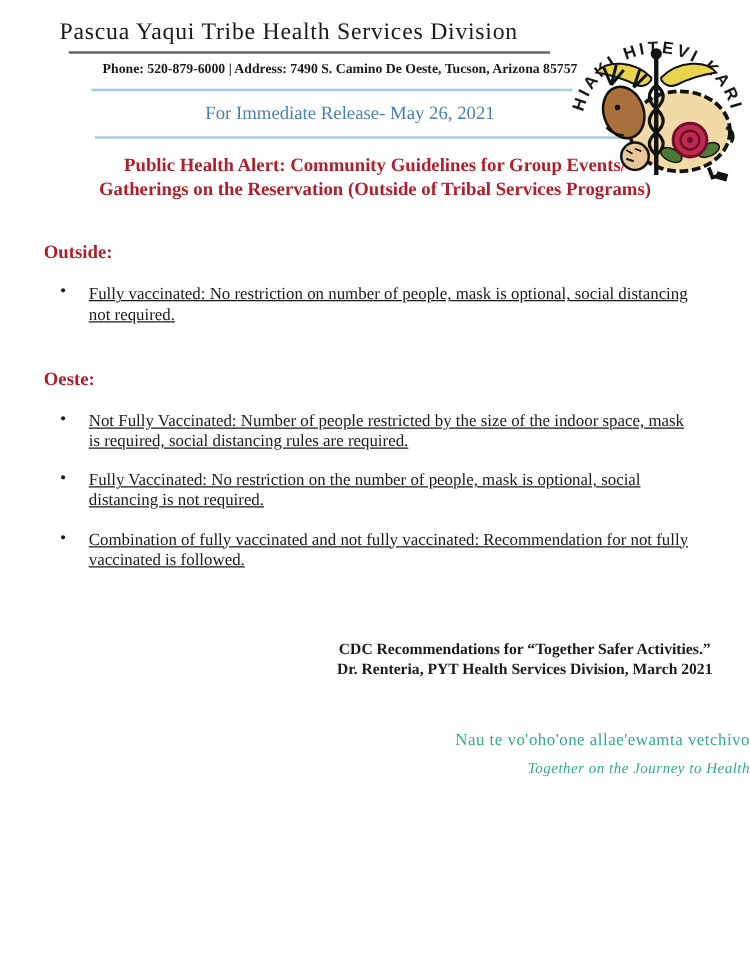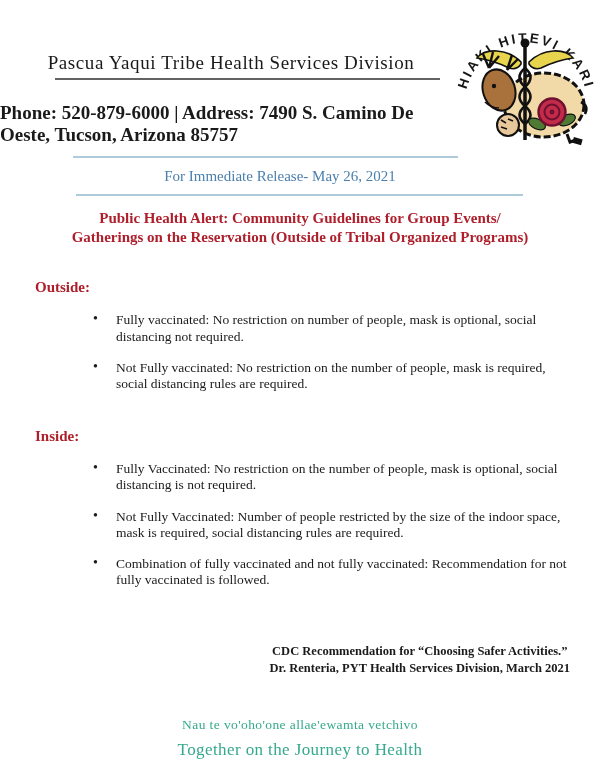--- a/index.html
+++ b/index.html
@@ -11,42 +11,42 @@
     --logo-body-tan:#F2D9A8;
     --logo-rose-red:#C32B4A;
   }
   html,body{margin:0;padding:0;background:#ffffff;}
   .page{
     width:600px;height:776px;position:relative;overflow:hidden;background:#ffffff;
     font-family:"Liberation Serif", serif;color:#1a1a1a;
   }
   
   .logo-wrap{position:absolute;top:6px;right:3px;width:142px;height:142px;}
-  .header-col{width:462px;padding-top:52px;}
+  .header-col{width:462px;padding-top:15px;}
   .org-title{text-align:center;font-size:19px;letter-spacing:0.6px;font-weight:400;}
   .rule-gray{height:2px;background:#636363;width:385px;margin:4px 0 0 55px;}
-  .contact{width:462px;text-align:left;font-weight:bold;font-size:19px;margin-top:22px;}
+  .contact{width:462px;text-align:right;font-weight:bold;font-size:11px;margin-top:6px;}
   .rule-teal-1{height:2px;background:var(--divider-teal);width:385px;margin:10px 0 0 73px;}
   .release{width:560px;text-align:center;color:var(--release-blue);font-weight:normal;font-size:15px;margin-top:10px;}
   .rule-teal-2{height:2px;background:var(--divider-teal);width:447px;margin:9px 0 0 76px;}
   
   .alert-title{width:600px;text-align:center;color:var(--alert-red);font-weight:bold;font-size:15px;line-height:1.28;margin-top:13px;}
   
   .section{margin-top:22px;}
   .section.inside{margin-top:36px;}
   .section-label{color:var(--alert-red);font-weight:bold;font-size:15px;margin-left:35px;margin-top:32px;}
-  ul.bullets{list-style:none;margin:16px 0 0 0;padding:0 28px 0 116px;}
+  ul.bullets{list-style:none;margin:16px 0 0 0;padding:0 28px 0 71px;text-decoration:underline;}
   ul.bullets li{position:relative;font-size:13.5px;line-height:1.2;margin-bottom:15px;max-width:482px;}
   ul.bullets li::before{content:"\2022";position:absolute;left:-23px;top:-1px;font-size:14px;}
   
   .cdc{margin:55px 30px 0 auto;width:fit-content;text-align:center;font-weight:bold;font-size:12.5px;line-height:1.3;}
   
-  .footer{margin-top:41px;text-align:center;color:var(--footer-teal);letter-spacing:0.4px;}
+  .footer{margin-top:41px;text-align:right;color:var(--footer-teal);letter-spacing:0.4px;}
   .footer-line-1{font-size:13.5px;}
-  .footer-line-2{font-size:17px;margin-top:7px;}
+  .footer-line-2{font-size:12px;margin-top:7px;font-style:italic;}
 </style>
 </head>
 <body>
 
 <div class="page">
 
   <div class="logo-wrap">
     <svg viewBox="0 0 142 142" width="142" height="142">
       <defs>
         <path id="arcpath" d="M 12 82 A 61 61 0 0 1 130 82" fill="none"></path>
@@ -104,42 +104,41 @@
     <div class="org-title">Pascua Yaqui Tribe Health Services Division</div>
     <div class="rule-gray"></div>
     <div class="contact">Phone: 520-879-6000 | Address: 7490 S. Camino De Oeste, Tucson, Arizona 85757</div>
   </div>
   <div class="rule-teal-1"></div>
   <div class="release">For Immediate Release- May 26, 2021</div>
   <div class="rule-teal-2"></div>
 
   <div class="alert-title">
     <div>Public Health Alert: Community Guidelines for Group Events/</div>
-    <div>Gatherings on the Reservation (Outside of Tribal Organized Programs)</div>
+    <div>Gatherings on the Reservation (Outside of Tribal Services Programs)</div>
   </div>
 
   <div class="section outside">
     <div class="section-label">Outside:</div>
     <ul class="bullets">
       <li>Fully vaccinated: No restriction on number of people, mask is optional, social distancing not required.</li>
-      <li>Not Fully vaccinated: No restriction on the number of people, mask is required, social distancing rules are required.</li>
     </ul>
   </div>
 
   <div class="section inside">
-    <div class="section-label">Inside:</div>
+    <div class="section-label">Oeste:</div>
     <ul class="bullets">
+      <li>Not Fully Vaccinated: Number of people restricted by the size of the indoor space, mask is required, social distancing rules are required.</li>
       <li>Fully Vaccinated: No restriction on the number of people, mask is optional, social distancing is not required.</li>
-      <li>Not Fully Vaccinated: Number of people restricted by the size of the indoor space, mask is required, social distancing rules are required.</li>
       <li>Combination of fully vaccinated and not fully vaccinated: Recommendation for not fully vaccinated is followed.</li>
     </ul>
   </div>
 
   <div class="cdc">
-    <div>CDC Recommendation for “Choosing Safer Activities.”</div>
+    <div>CDC Recommendations for “Together Safer Activities.”</div>
     <div>Dr. Renteria, PYT Health Services Division, March 2021</div>
   </div>
 
   <div class="footer">
     <div class="footer-line-1">Nau te vo'oho'one allae'ewamta vetchivo</div>
     <div class="footer-line-2">Together on the Journey to Health</div>
   </div>
 
 </div>
 

